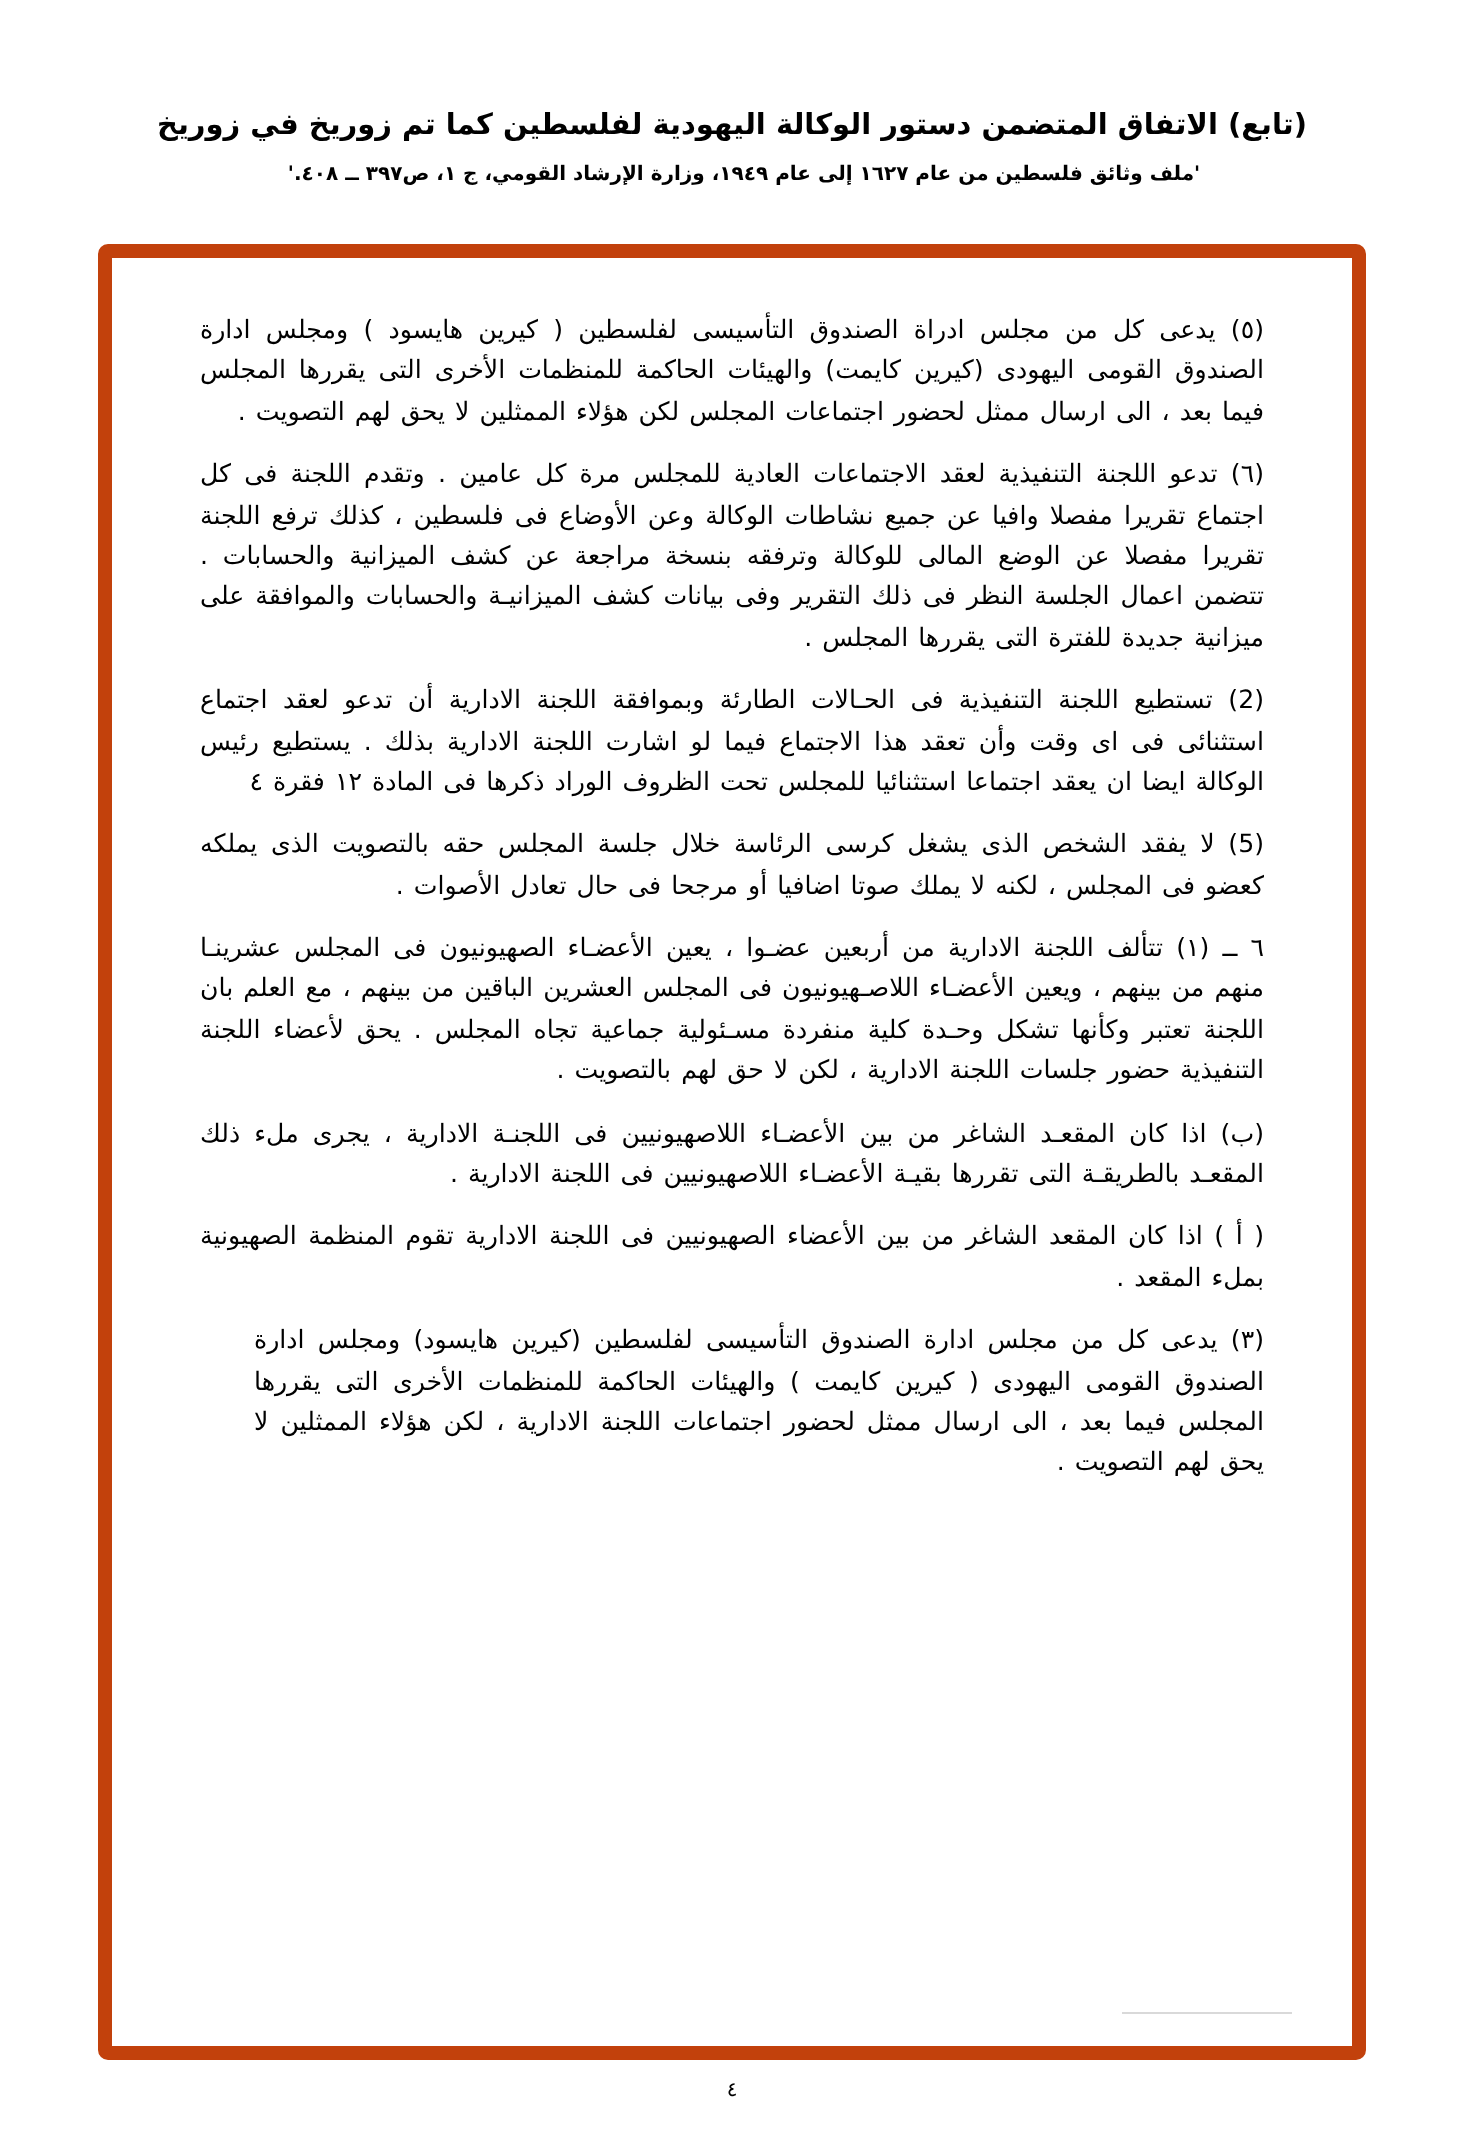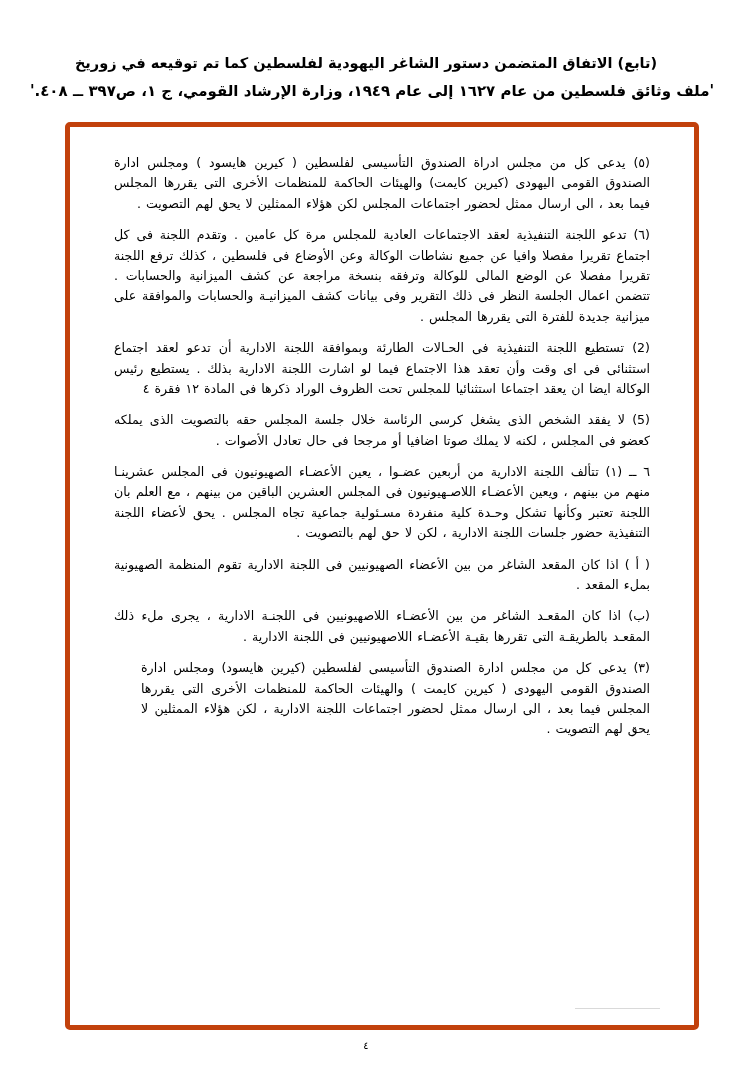--- a/index.html
+++ b/index.html
@@ -26,33 +26,33 @@
     padding-top: 54px;
   }
   .doc-title {
     font-size: 14.5px;
     font-weight: bold;
     letter-spacing: 0px;
     line-height: 1.3;
     direction: rtl;
   }
   .doc-subtitle {
-    font-size: 15px;
+    font-size: 10px;
     font-weight: bold;
     margin-top: 9px;
     direction: rtl;
     padding-left: 12px;
   }
   .frame {
     position: absolute;
     top: 122px;
-    left: 65px;
+    left: 49px;
     width: 634px;
     height: 908px;
-    border: 5px solid #c2410c;
+    border: 7px solid #c2410c;
     border-radius: 5px;
     box-sizing: border-box;
     background: #ffffff;
   }
   .frame-inner {
     position: absolute;
     top: 0;
     left: 0;
     right: 0;
     bottom: 0;
@@ -89,33 +89,33 @@
     height: 1px;
     background: #d9d9d9;
   }
 </style>
 </head>
 <body>
 
 <div class="page">
 
   <div class="header">
-    <div class="doc-title">(تابع) الاتفاق المتضمن دستور الشاغر اليهودية لفلسطين كما تم توقيعه في زوريخ</div>
+    <div class="doc-title">(تابع) الاتفاق المتضمن دستور الوكالة اليهودية لفلسطين كما تم زوريخ في زوريخ</div>
     <div class="doc-subtitle">'ملف وثائق فلسطين من عام ١٦٢٧ إلى عام ١٩٤٩، وزارة الإرشاد القومي، ج ١، ص٣٩٧ ــ ٤٠٨.'</div>
   </div>
 
   <div class="frame">
     <div class="frame-inner">
       <p class="para">(٥) يدعى كل من مجلس ادراة الصندوق التأسيسى لفلسطين ( كيرين هايسود ) ومجلس ادارة الصندوق القومى اليهودى (كيرين كايمت) والهيئات الحاكمة للمنظمات الأخرى التى يقررها المجلس فيما بعد ، الى ارسال ممثل لحضور اجتماعات المجلس لكن هؤلاء الممثلين لا يحق لهم التصويت .</p>
       <p class="para">(٦) تدعو اللجنة التنفيذية لعقد الاجتماعات العادية للمجلس مرة كل عامين . وتقدم اللجنة فى كل اجتماع تقريرا مفصلا وافيا عن جميع نشاطات الوكالة وعن الأوضاع فى فلسطين ، كذلك ترفع اللجنة تقريرا مفصلا عن الوضع المالى للوكالة وترفقه بنسخة مراجعة عن كشف الميزانية والحسابات . تتضمن اعمال الجلسة النظر فى ذلك التقرير وفى بيانات كشف الميزانيـة والحسابات والموافقة على ميزانية جديدة للفترة التى يقررها المجلس .</p>
       <p class="para">(2) تستطيع اللجنة التنفيذية فى الحـالات الطارئة وبموافقة اللجنة الادارية أن تدعو لعقد اجتماع استثنائى فى اى وقت وأن تعقد هذا الاجتماع فيما لو اشارت اللجنة الادارية بذلك . يستطيع رئيس الوكالة ايضا ان يعقد اجتماعا استثنائيا للمجلس تحت الظروف الوراد ذكرها فى المادة ١٢ فقرة ٤</p>
       <p class="para">(5) لا يفقد الشخص الذى يشغل كرسى الرئاسة خلال جلسة المجلس حقه بالتصويت الذى يملكه كعضو فى المجلس ، لكنه لا يملك صوتا اضافيا أو مرجحا فى حال تعادل الأصوات .</p>
       <p class="para">٦ ــ (١) تتألف اللجنة الادارية من أربعين عضـوا ، يعين الأعضـاء الصهيونيون فى المجلس عشرينـا منهم من بينهم ، ويعين الأعضـاء اللاصـهيونيون فى المجلس العشرين الباقين من بينهم ، مع العلم بان اللجنة تعتبر وكأنها تشكل وحـدة كلية منفردة مسـئولية جماعية تجاه المجلس . يحق لأعضاء اللجنة التنفيذية حضور جلسات اللجنة الادارية ، لكن لا حق لهم بالتصويت .</p>
+      <p class="para">(ب) اذا كان المقعـد الشاغر من بين الأعضـاء اللاصهيونيين فى اللجنـة الادارية ، يجرى ملء ذلك المقعـد بالطريقـة التى تقررها بقيـة الأعضـاء اللاصهيونيين فى اللجنة الادارية .</p>
       <p class="para">( أ ) اذا كان المقعد الشاغر من بين الأعضاء الصهيونيين فى اللجنة الادارية تقوم المنظمة الصهيونية بملء المقعد .</p>
-      <p class="para">(ب) اذا كان المقعـد الشاغر من بين الأعضـاء اللاصهيونيين فى اللجنـة الادارية ، يجرى ملء ذلك المقعـد بالطريقـة التى تقررها بقيـة الأعضـاء اللاصهيونيين فى اللجنة الادارية .</p>
       <p class="para">(٣) يدعى كل من مجلس ادارة الصندوق التأسيسى لفلسطين (كيرين هايسود) ومجلس ادارة الصندوق القومى اليهودى ( كيرين كايمت ) والهيئات الحاكمة للمنظمات الأخرى التى يقررها المجلس فيما بعد ، الى ارسال ممثل لحضور اجتماعات اللجنة الادارية ، لكن هؤلاء الممثلين لا يحق لهم التصويت .</p>
     </div>
     <div class="faint-line"></div>
   </div>
 
   <div class="page-number">٤</div>
 
 </div>
 
 </body></html>

